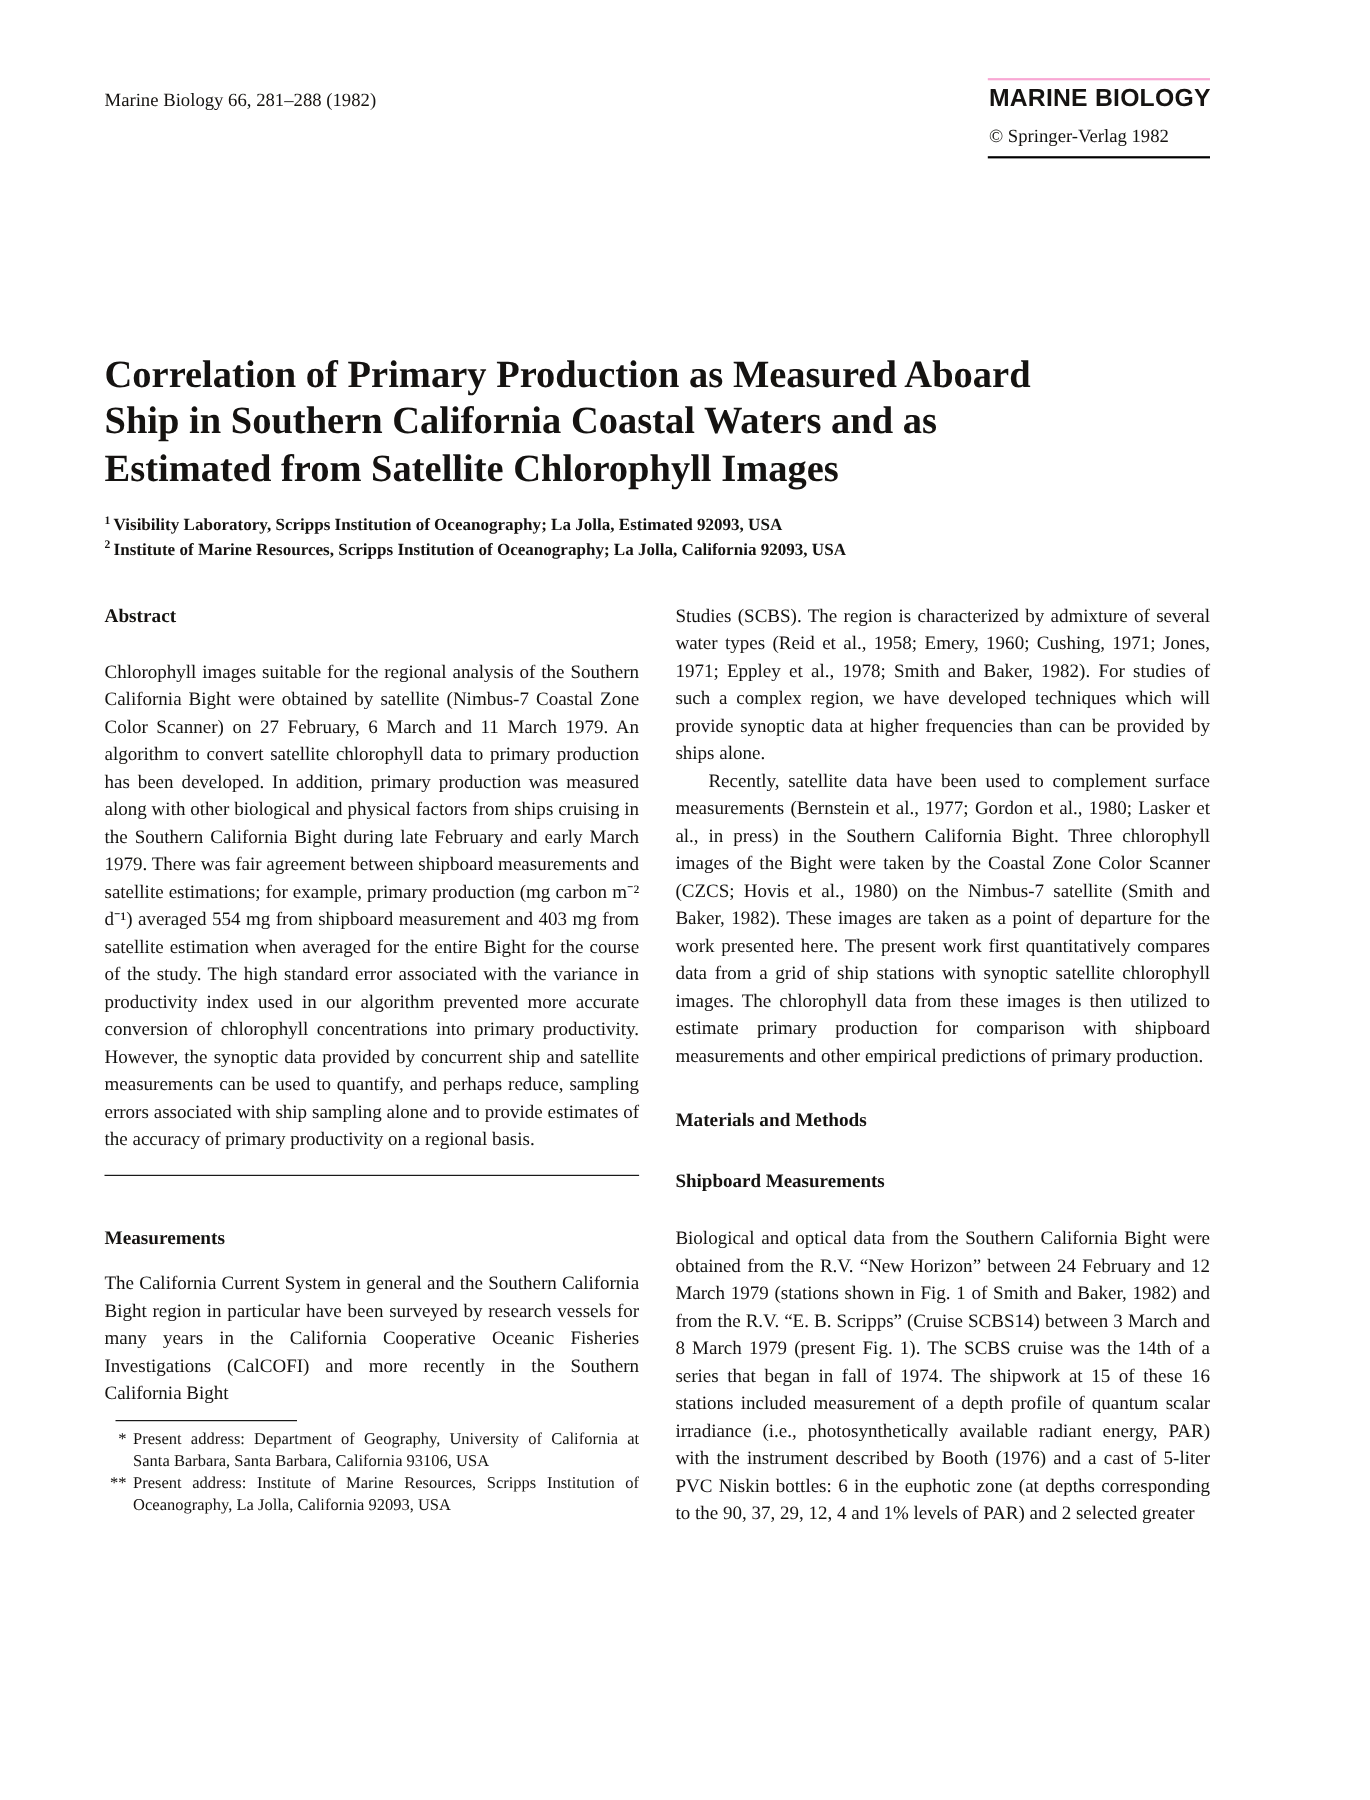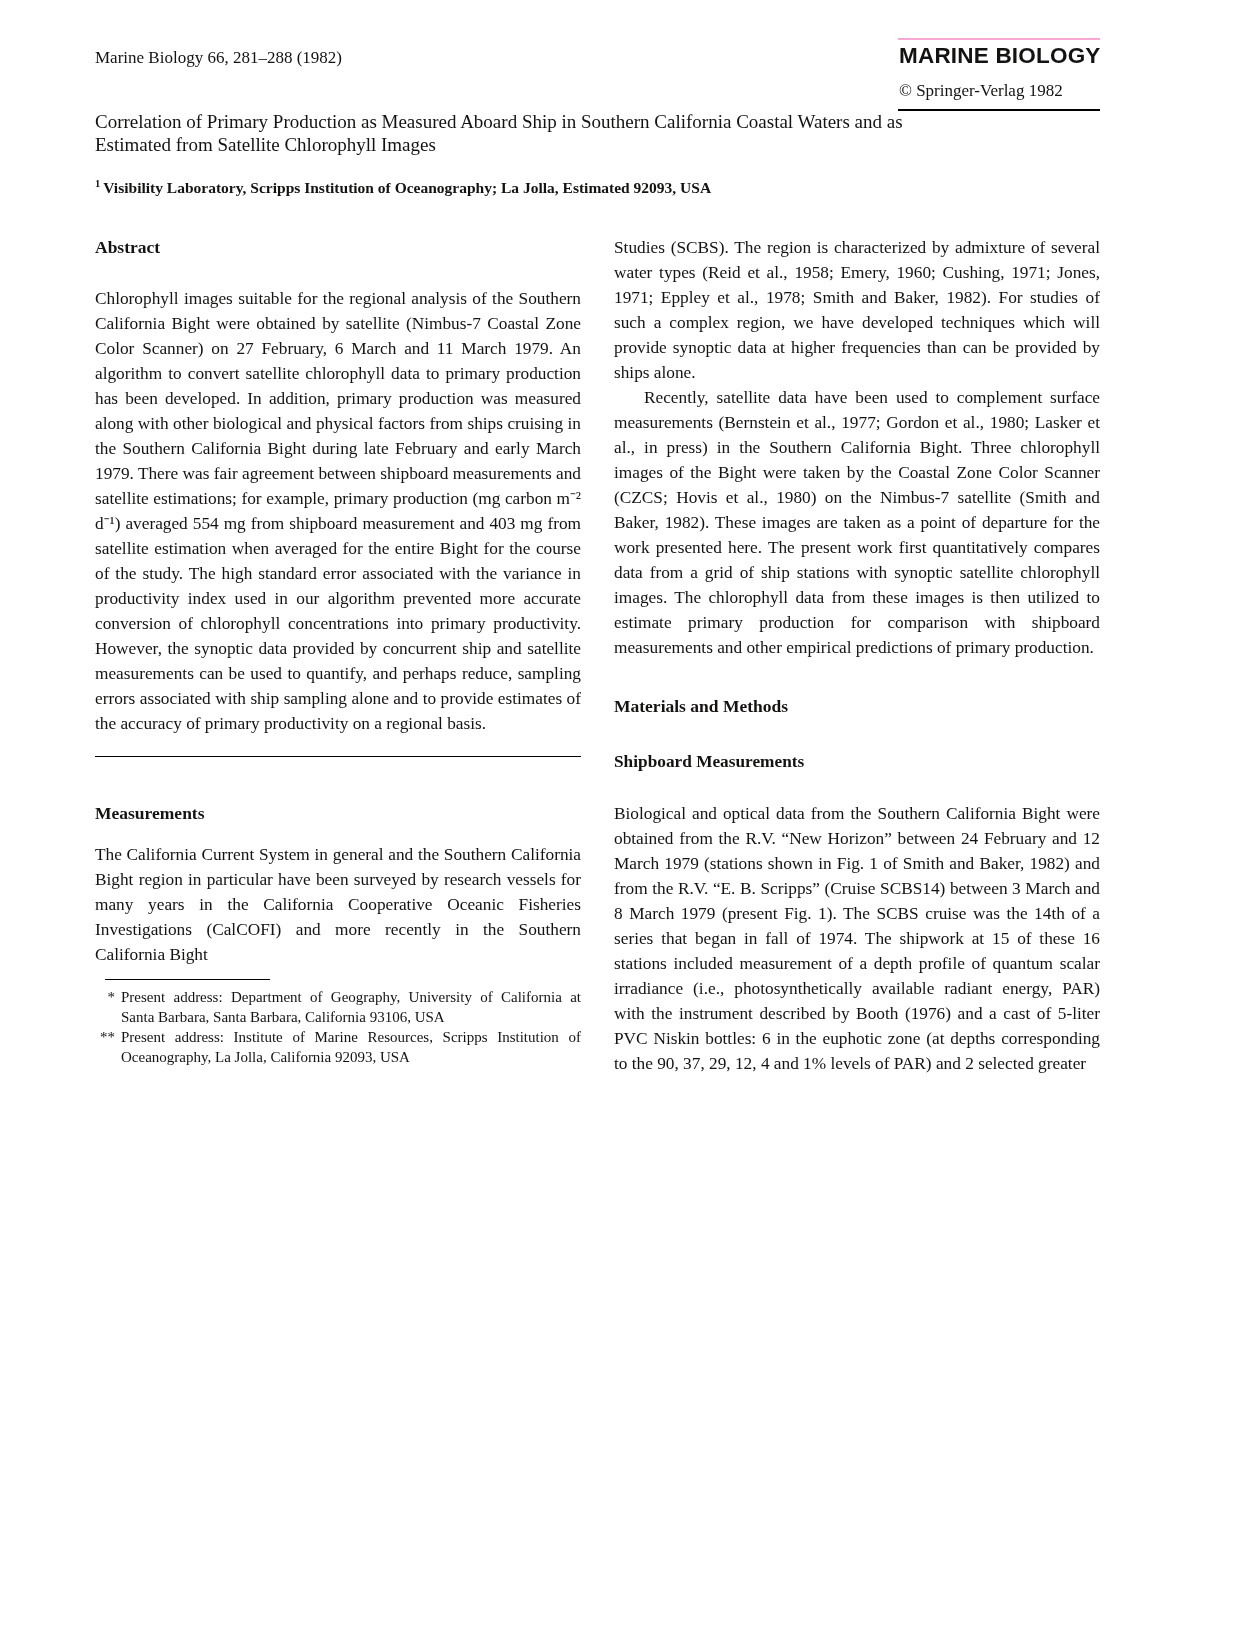--- a/index.html
+++ b/index.html
@@ -3,32 +3,33 @@
 <meta charset="utf-8">
 <style>
   * { margin:0; padding:0; box-sizing:border-box; }
   html,body { background:#ffffff; }
   .page {
     position:relative;
     width:1245px; height:1424px;
     background:#ffffff;
     color:#151311;
     font-family:"Liberation Serif", serif;
-    padding:38px 145px 0 95px;
+    padding:71px 145px 0 95px;
     overflow:hidden;
   }
   
   .topbar { display:flex; justify-content:space-between; align-items:flex-start; }
   .citation { font-size:17px; padding-top:10px; }
   .masthead { width:202px; border-top:2px solid #f9a8d4; border-bottom:2px solid #000; padding:3px 1px 8px 1px; }
   .journal-name { font-family:"Liberation Sans", sans-serif; font-weight:bold; font-size:22.5px; letter-spacing:0.2px; white-space:nowrap; }
   .copyright { font-size:17px; margin-top:12px; }
   
   .title {
-    font-size:19px; font-weight:normal; line-height:1.21;
+    margin-top:176px;
+    font-size:35px; font-weight:bold; line-height:1.21;
     max-width:880px;
   }
   .authors { margin-top:34px; font-size:19px; font-weight:bold; }
   .authors sup { font-size:12px; font-weight:bold; }
   .affiliations { margin-top:20px; font-size:15.5px; font-weight:bold; line-height:1.42; }
   .affil { display:block; }
   .affil sup { font-size:10.5px; margin-right:3px; }
   
   .columns { display:flex; gap:33px; margin-top:36px; }
   .col { width:486px; flex:0 0 486px; font-size:17.3px; line-height:25px; text-align:justify; }
@@ -57,20 +58,21 @@
       <div class="journal-name">MARINE BIOLOGY</div>
       <div class="copyright">© Springer-Verlag 1982</div>
     </div>
   </div>
 
   <h1 class="title">Correlation of Primary Production as Measured Aboard Ship in Southern California Coastal Waters and as Estimated from Satellite Chlorophyll Images</h1>
 
 
   <div class="affiliations">
     <span class="affil"><sup>1</sup><span>Visibility Laboratory, Scripps Institution of Oceanography; La Jolla, Estimated 92093, USA</span></span>
+    <span class="affil"><sup>2</sup><span>Institute of Marine Resources, Scripps Institution of Oceanography; La Jolla, California 92093, USA</span></span>
   </div>
 
   <div class="columns">
 
     <div class="col">
       <h2 class="sec-heading">Abstract</h2>
       <p class="para">Chlorophyll images suitable for the regional analysis of the Southern California Bight were obtained by satellite (Nimbus-7 Coastal Zone Color Scanner) on 27 February, 6 March and 11 March 1979. An algorithm to convert satellite chlorophyll data to primary production has been developed. In addition, primary production was measured along with other biological and physical factors from ships cruising in the Southern California Bight during late February and early March 1979. There was fair agreement between shipboard measurements and satellite estimations; for example, primary production (mg carbon m⁻² d⁻¹) averaged 554 mg from shipboard measurement and 403 mg from satellite estimation when averaged for the entire Bight for the course of the study. The high standard error associated with the variance in productivity index used in our algorithm prevented more accurate conversion of chlorophyll concentrations into primary productivity. However, the synoptic data provided by concurrent ship and satellite measurements can be used to quantify, and perhaps reduce, sampling errors associated with ship sampling alone and to provide estimates of the accuracy of primary productivity on a regional basis.</p>
 
       <hr class="abstract-rule">
 

